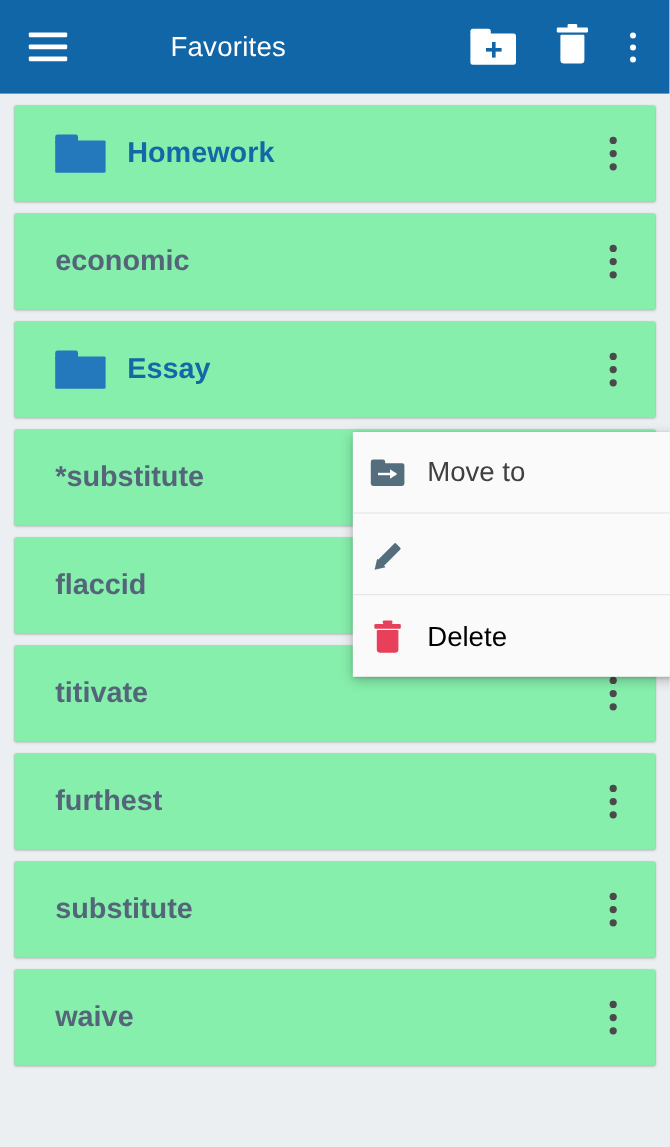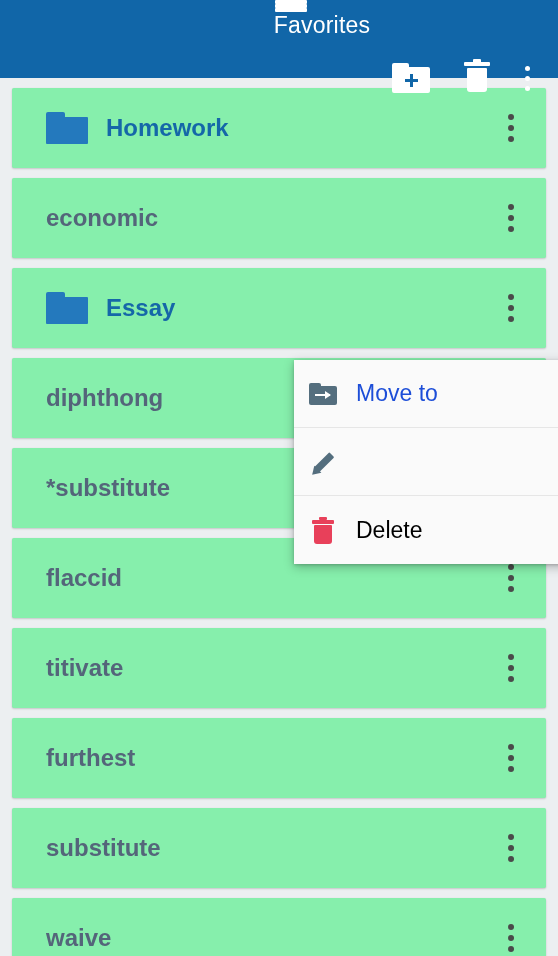--- a/index.html
+++ b/index.html
@@ -19,21 +19,20 @@
   
   .appbar {
     position: absolute;
     top: 0; left: 0;
     width: 558px;
     height: 78px;
     background: #1166a8;
     display: flex;
     align-items: center;
     z-index: 5;
-    flex-direction: column;
   }
 
   .hamburger {
     width: 32px;
     height: 24px;
     margin-left: 24px;
     display: flex;
     flex-direction: column;
     justify-content: space-between;
     cursor: pointer;
@@ -301,21 +300,21 @@
   .icon-trash-red .can {
     position: absolute;
     left: 2px; top: 8px;
     width: 18px; height: 19px;
     background: #e8405a;
     border-radius: 1px 1px 3px 3px;
   }
 
   .menu-label {
     font-size: 23px;
-    color: #1d4ed8;
+    color: #404040;
     margin-left: 18px;
     white-space: nowrap;
   }
   .menu-item.danger .menu-label { color: #000000; }
 </style>
 </head>
 <body>
 
 <div class="appbar">
   <div class="hamburger">
@@ -382,28 +381,20 @@
         <span class="body"></span>
       </span>
     <span class="row-label">Essay</span>
     <span class="kebab">
         <i></i>
         <i></i>
         <i></i>
       </span>
   </div>
 
-  <div class="row">
-    <span class="row-label">diphthong</span>
-    <span class="kebab">
-        <i></i>
-        <i></i>
-        <i></i>
-      </span>
-  </div>
 
   <div class="row">
     <span class="row-label">*substitute</span>
     <span class="kebab">
         <i></i>
         <i></i>
         <i></i>
       </span>
   </div>
 

